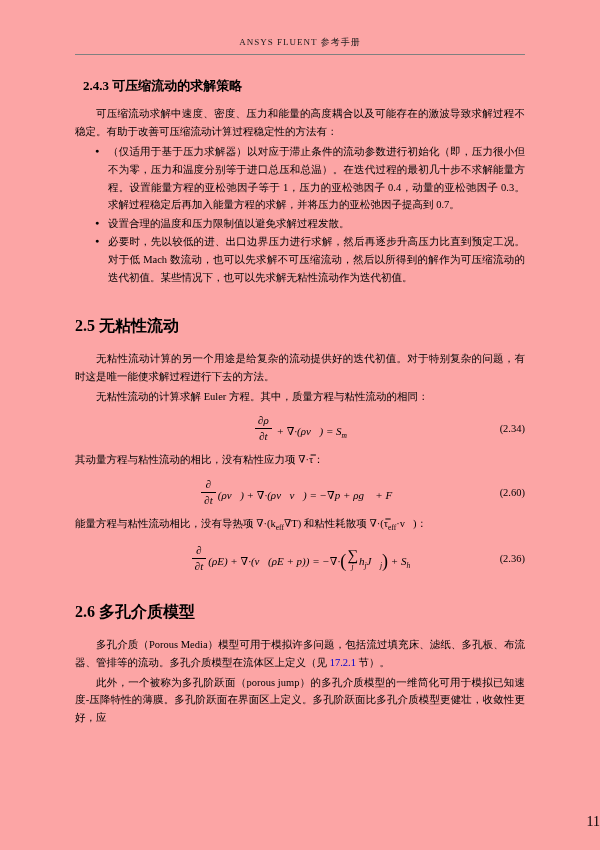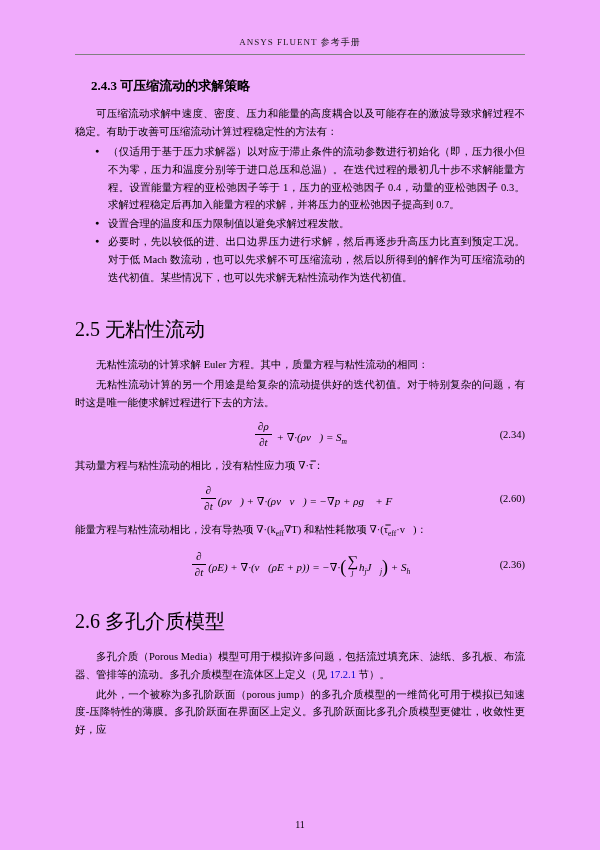--- a/index.html
+++ b/index.html
@@ -1,21 +1,21 @@
 <!DOCTYPE html>
 <html><head>
 <meta charset="utf-8">
 <style>
   html, body { margin: 0; padding: 0; background: #ffffff; }
   .page {
     position: relative;
     width: 600px;
     height: 850px;
     margin: 0 auto;
-    background: #f0abfc;
+    background: #fca5a5;
     color: #000000;
     font-family: "Liberation Serif", "DejaVu Serif", serif;
     box-sizing: border-box;
     padding: 36px 75px 0 75px;
     overflow: hidden;
   }
   .doc-header {
     text-align: center;
     font-size: 9px;
     letter-spacing: 1px;
@@ -23,25 +23,25 @@
     padding-bottom: 5px;
   }
   .header-rule {
     border: none;
     border-top: 1px solid #808080;
     margin: 0 0 2px 0;
   }
   h3.sec-small {
     font-size: 13px;
     font-weight: bold;
-    margin: 22px 0 10px 16px;
+    margin: 22px 0 10px 8px;
   }
   h2.sec-large {
-    font-size: 20px;
-    font-weight: normal;
+    font-size: 16px;
+    font-weight: bold;
     margin: 30px 0 13px 0;
   }
   p {
     font-size: 10.5px;
     line-height: 1.68;
     margin: 0 0 2px 0;
     text-align: justify;
   }
   p.indent { text-indent: 2em; }
   ul.bullets {
@@ -109,22 +109,22 @@
   .sum .sigma { display: block; font-size: 15px; line-height: 1; font-style: normal; }
   .sum .ssub  { display: block; font-size: 7.5px; line-height: 1; }
   .bigp { font-size: 18px; font-style: normal; vertical-align: -10%; }
   sub { font-size: 7.5px; }
   .link { color: #0000cc; cursor: pointer; }
   .page-num {
     position: absolute;
     bottom: 20px;
     left: 0;
     right: 0;
-    text-align: center;
-    font-size: 10px;
+    text-align: right;
+    font-size: 14px;
   }
 </style>
 </head>
 <body>
 
 <div class="page">
 
   <div class="doc-header">
     <span>ANSYS FLUENT 参考手册</span>
   </div>
@@ -144,22 +144,22 @@
       <span>设置合理的温度和压力限制值以避免求解过程发散。</span>
     </li>
     <li>
       <span class="bullet">●</span>
       <span>必要时，先以较低的进、出口边界压力进行求解，然后再逐步升高压力比直到预定工况。对于低 Mach 数流动，也可以先求解不可压缩流动，然后以所得到的解作为可压缩流动的迭代初值。某些情况下，也可以先求解无粘性流动作为迭代初值。</span>
     </li>
   </ul>
 
   <h2 class="sec-large">2.5 无粘性流动</h2>
 
+  <p class="indent">无粘性流动计算的另一个用途是给复杂的流动提供好的迭代初值。对于特别复杂的问题，有时这是唯一能使求解过程进行下去的方法。</p>
   <p class="indent">无粘性流动的计算求解 Euler 方程。其中，质量方程与粘性流动的相同：</p>
-  <p class="indent">无粘性流动计算的另一个用途是给复杂的流动提供好的迭代初值。对于特别复杂的问题，有时这是唯一能使求解过程进行下去的方法。</p>
 
   <div class="equation">
     <span class="eq-spacer"></span>
     <span class="eq-body">
       <span class="frac"><span class="fnum">∂ρ</span><span class="fden">∂t</span></span><span> + ∇·(ρv⃗) = S</span><sub>m</sub>
     </span>
     <span class="eq-num">(2.34)</span>
   </div>
 
   <p>其动量方程与粘性流动的相比，没有粘性应力项 ∇·τ̿：</p>

